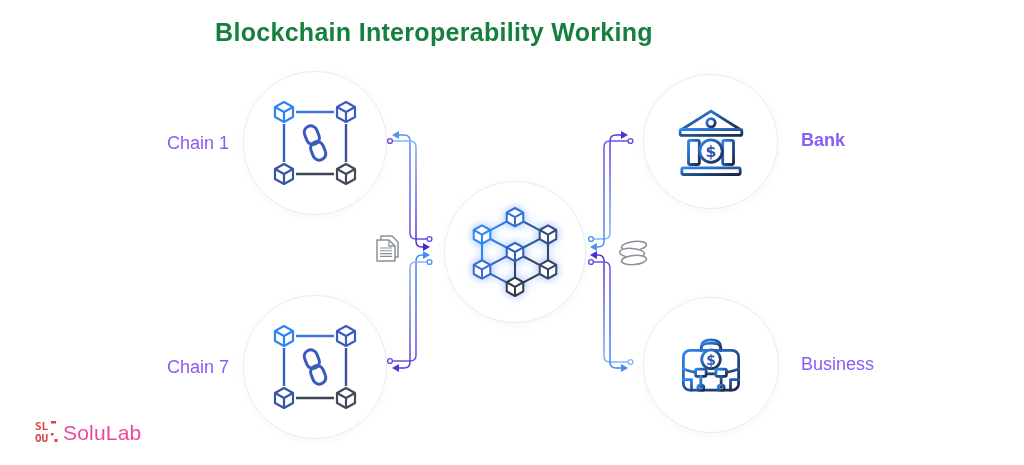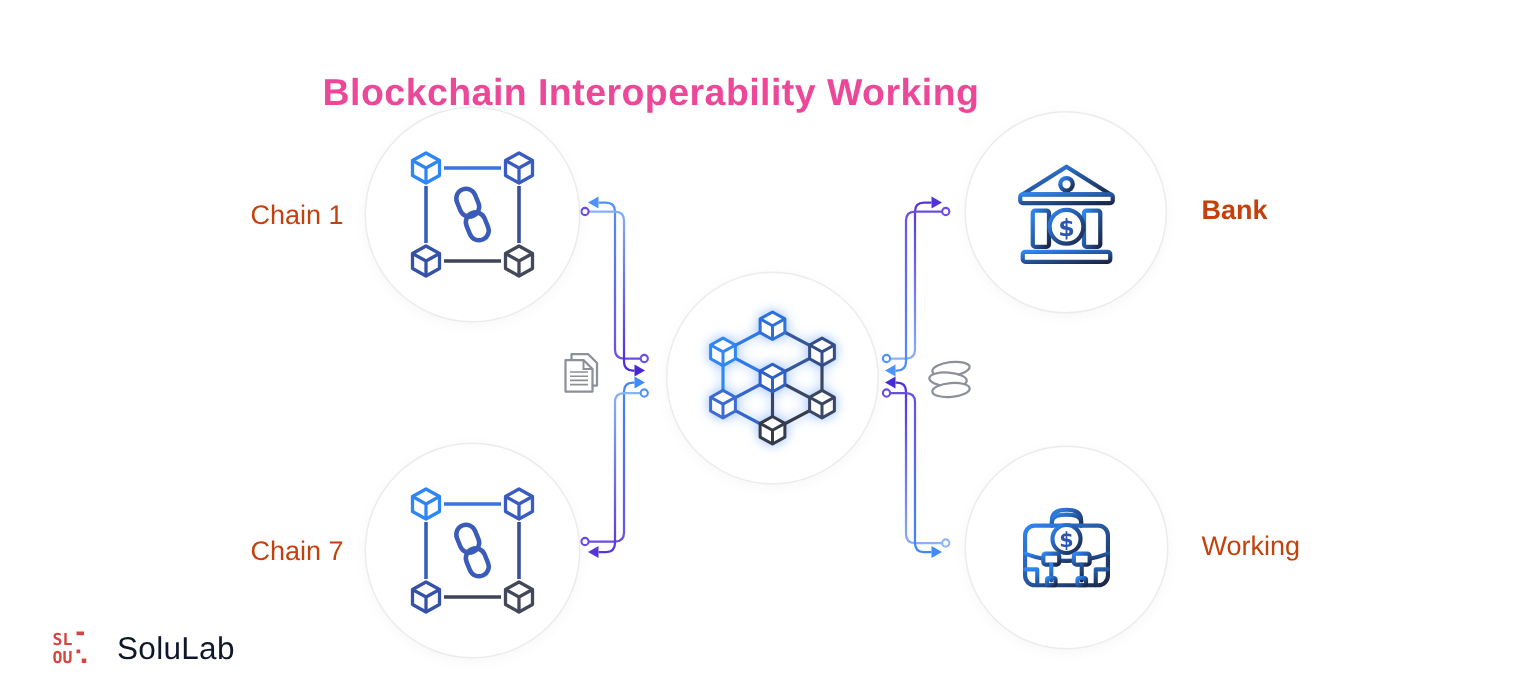--- a/index.html
+++ b/index.html
@@ -1,36 +1,36 @@
 <!DOCTYPE html>
 <html><head>
 <meta charset="utf-8">
 <style>
   html,body{margin:0;padding:0;background:#fff;}
   .canvas{position:relative;width:1024px;height:465px;background:#ffffff;overflow:hidden;
           font-family:"Liberation Sans",sans-serif;}
   .title{position:absolute;left:0;top:18px;width:868px;text-align:center;
-         font-size:25px;font-weight:800;color:#ec4899;letter-spacing:.3px;margin-top:30px;}
+         font-size:25px;font-weight:800;color:#15803d;letter-spacing:.3px;}
   .node{position:absolute;border-radius:50%;background:#fff;border:1px solid #ececf0;
         box-shadow:0 2px 8px rgba(120,120,140,.06);display:flex;align-items:center;justify-content:center;}
   .n-chain1{left:243px;top:71px;width:142px;height:142px;}
   .n-chain2{left:243px;top:295px;width:142px;height:142px;}
   .n-center{left:444px;top:181px;width:140px;height:140px;}
   .n-bank{left:643px;top:74px;width:133px;height:133px;}
   .n-business{left:643px;top:297px;width:134px;height:134px;}
-  .lbl{position:absolute;font-size:18px;color:#c2410c;line-height:22px;}
+  .lbl{position:absolute;font-size:18px;color:#8b5cf6;line-height:22px;}
   .lbl-chain1{left:167px;top:132px;}
   .lbl-chain2{left:167px;top:356px;}
   .lbl-bank{left:801px;top:129px;font-weight:bold;}
   .lbl-business{left:801px;top:353px;}
   .lbl-center{left:437px;top:118px;width:154px;text-align:center;font-size:17px;line-height:21px;color:#161618;}
   .overlay{position:absolute;left:0;top:0;width:1024px;height:465px;pointer-events:none;}
   .glow{filter:drop-shadow(0 0 4px rgba(56,132,255,.55));}
-  .logo{position:absolute;left:35px;top:420px;display:flex;align-items:center;gap:20px;}
-  .logo-text{font-size:21px;font-weight:500;color:#0f172a;letter-spacing:.2px;}
+  .logo{position:absolute;left:35px;top:420px;display:flex;align-items:center;gap:5px;}
+  .logo-text{font-size:21px;font-weight:500;color:#ec4899;letter-spacing:.2px;}
   .defs-hidden{position:absolute;width:0;height:0;overflow:hidden;}
 </style>
 </head>
 <body>
 
 <div class="canvas">
 
   <svg class="defs-hidden" aria-hidden="true">
     <symbol id="cube" viewBox="0 0 24 24">
       <path d="M12 2 L21 7 V17 L12 22 L3 17 V7 Z" fill="#fff" stroke="currentColor" stroke-width="2.2" stroke-linejoin="round"></path>
@@ -226,21 +226,21 @@
         <rect x="29" y="53" width="13" height="9" rx="2" fill="#fff"></rect>
         <rect x="54" y="53" width="13" height="9" rx="2" fill="#fff"></rect>
         <path d="M35.5 62 V75 M60.5 62 V75"></path>
         <rect x="32" y="73" width="7" height="6" rx="1.5"></rect>
         <rect x="57" y="73" width="7" height="6" rx="1.5"></rect>
         <path d="M14 66 H24 V79 M82 66 H72 V79"></path>
       </g>
       <text x="48" y="47.5" text-anchor="middle" font-family="DejaVu Sans, sans-serif" font-size="17" font-weight="bold" fill="#2c55ae">$</text>
     </svg>
   </div>
-  <div class="lbl lbl-business">Working</div>
+  <div class="lbl lbl-business">Business</div>
 
   <div class="logo">
     <svg width="23" height="25" viewBox="0 0 23 25">
       <text x="0" y="10" font-family="DejaVu Sans Mono, monospace" font-size="11" font-weight="bold" fill="#d64541">SL</text>
       <text x="0" y="22" font-family="DejaVu Sans Mono, monospace" font-size="11" font-weight="bold" fill="#d64541">OU</text>
       <rect x="16" y="1" width="5" height="2.5" fill="#d64541"></rect>
       <rect x="16" y="13" width="2.5" height="2.5" fill="#d64541"></rect>
       <rect x="19.5" y="19" width="3" height="3" fill="#d64541"></rect>
     </svg>
     <span class="logo-text">SoluLab</span>

